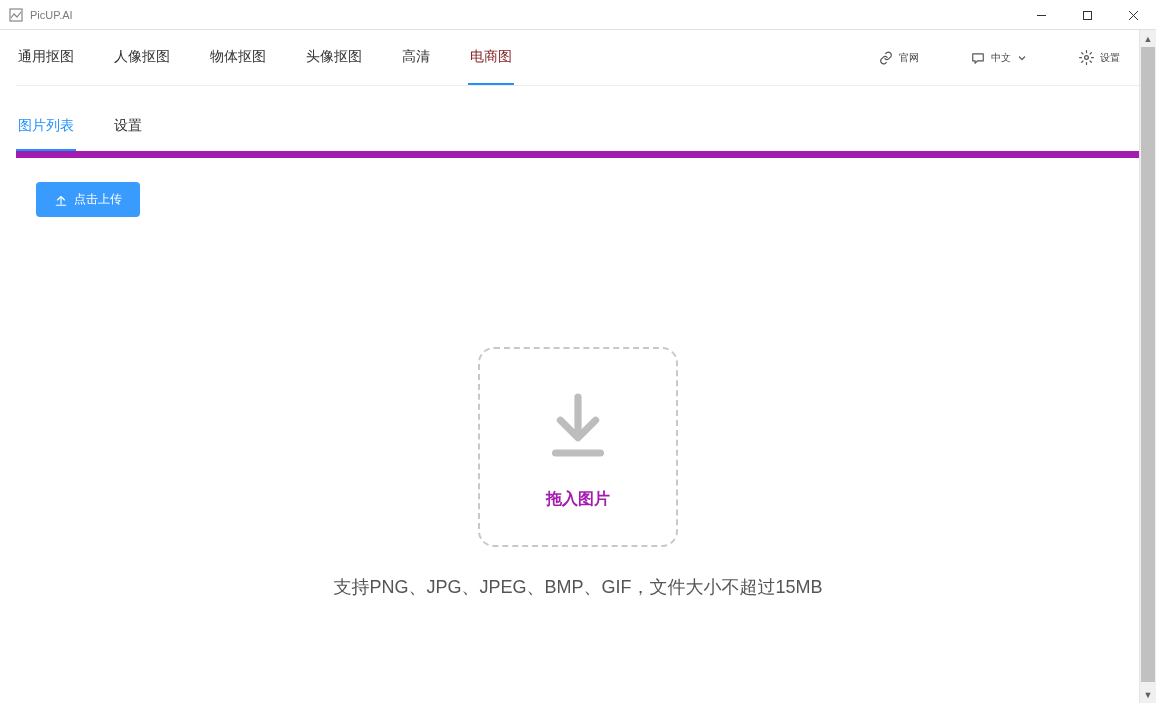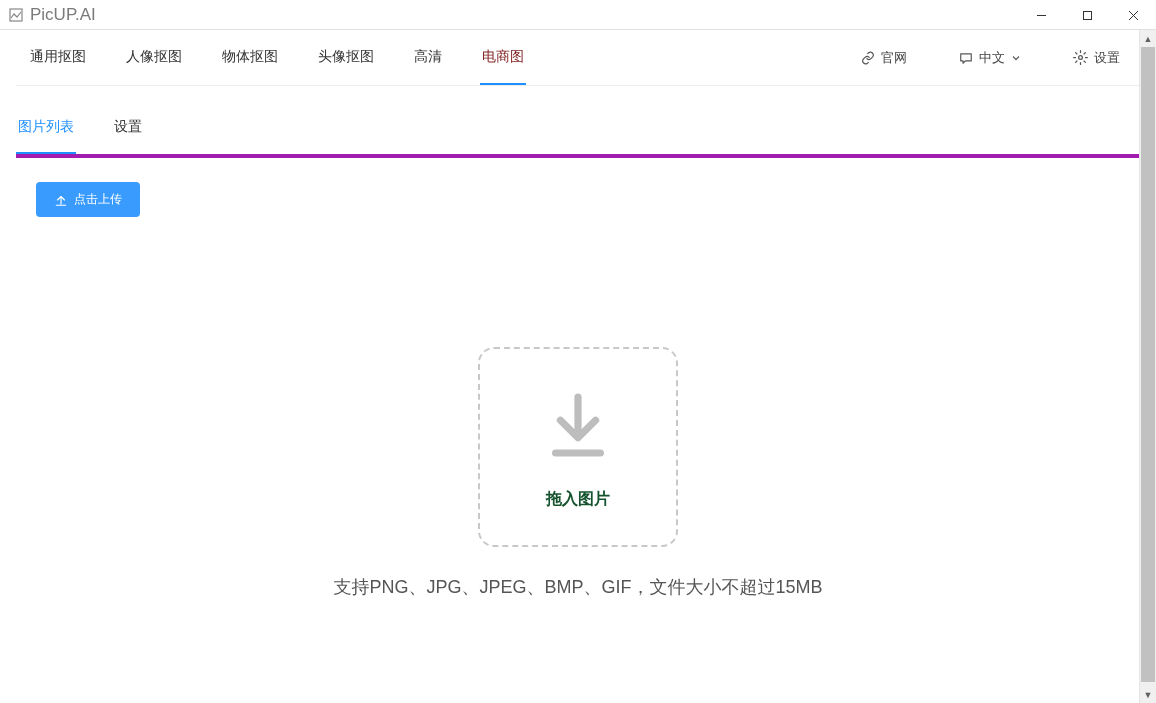--- a/index.html
+++ b/index.html
@@ -25,21 +25,21 @@
     }
     .titlebar .app-icon {
       width: 16px;
       height: 16px;
       margin-right: 6px;
       display: inline-flex;
       align-items: center;
       justify-content: center;
     }
     .titlebar .title {
-      font-size: 17px;
+      font-size: 11px;
       color: #7a7a7a;
     }
     .window-controls {
       position: absolute;
       top: 0;
       right: 0;
       display: flex;
       height: 30px;
     }
     .window-controls .ctrl {
@@ -63,21 +63,20 @@
     .main-nav {
       display: flex;
       align-items: center;
       height: 56px;
       border-bottom: 1px solid #ececec;
     }
     .main-nav .nav-tabs {
       display: flex;
       gap: 36px;
       height: 100%;
-      margin-left: 12px;
     }
     .main-nav .nav-tab {
       display: flex;
       align-items: center;
       height: 100%;
       font-size: 14px;
       color: #333;
       cursor: pointer;
       border-bottom: 2px solid transparent;
       padding: 0 2px;
@@ -90,33 +89,33 @@
       margin-left: auto;
       display: flex;
       gap: 52px;
       align-items: center;
       padding-right: 20px;
     }
     .nav-right .nav-link {
       display: flex;
       align-items: center;
       gap: 6px;
-      font-size: 13px;
+      font-size: 10px;
       color: #444;
       cursor: pointer;
     }
     .nav-right .nav-link svg {
       flex-shrink: 0;
     }
     .sub-nav {
       display: flex;
       gap: 36px;
       height: 56px;
       align-items: center;
-      border-bottom: 4px solid #a21caf;
+      border-bottom: 7px solid #a21caf;
       margin-top: 16px;
     }
     .sub-nav .sub-tab {
       display: flex;
       align-items: center;
       height: 100%;
       font-size: 14px;
       color: #333;
       cursor: pointer;
       border-bottom: 2px solid transparent;
@@ -153,21 +152,21 @@
       border: 2px dashed #c8c8c8;
       border-radius: 16px;
       display: flex;
       flex-direction: column;
       align-items: center;
       justify-content: center;
       gap: 24px;
       cursor: pointer;
     }
     .dropzone-label {
-      color: #14532d;
+      color: #a21caf;
       font-size: 16px;
       font-weight: 600;
     }
     .file-hint {
       margin-top: 28px;
       font-size: 18px;
       color: #555;
     }
     .scrollbar {
       position: absolute;

